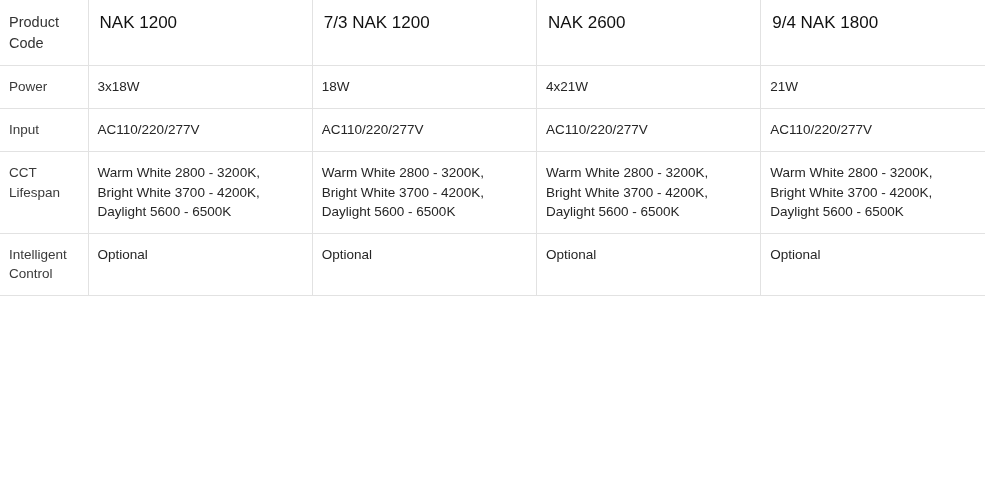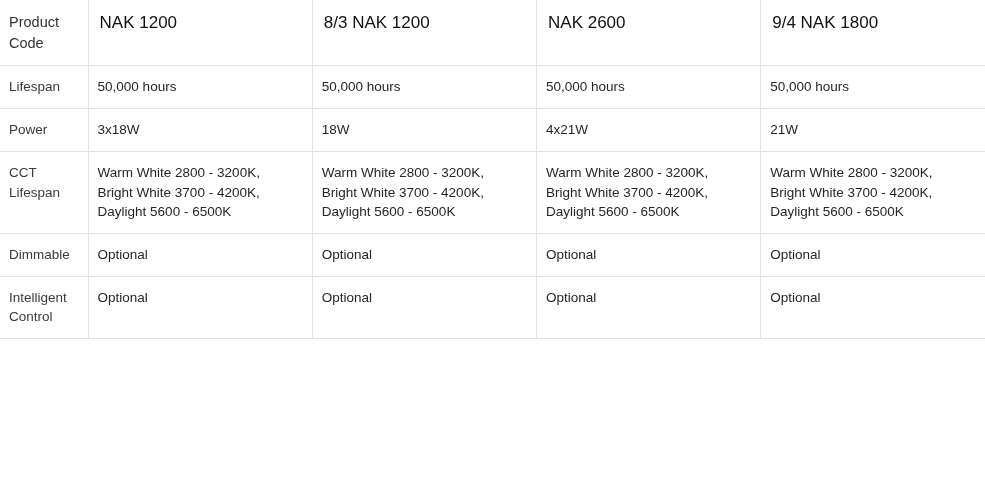--- a/index.html
+++ b/index.html
@@ -78,63 +78,56 @@
     <col class="c-label">
     <col class="c-data">
     <col class="c-data">
     <col class="c-data">
     <col class="c-data">
   </colgroup>
   <thead>
     <tr class="header-row">
       <th class="corner">Product Code</th>
       <th class="product">NAK 1200</th>
-      <th class="product">8/3 NAK 1200</th>
+      <th class="product">7/3 NAK 1200</th>
       <th class="product">NAK 2600</th>
       <th class="product">9/4 NAK 1800</th>
     </tr>
   </thead>
   <tbody>
     <tr>
-      <td class="row-label">Lifespan</td>
-      <td class="cell-value">50,000 hours</td>
-      <td class="cell-value">50,000 hours</td>
-      <td class="cell-value">50,000 hours</td>
-      <td class="cell-value">50,000 hours</td>
-    </tr>
-    <tr>
       <td class="row-label">Power</td>
       <td class="cell-value">3x18W</td>
       <td class="cell-value">18W</td>
       <td class="cell-value">4x21W</td>
       <td class="cell-value">21W</td>
+    </tr>
+    <tr>
+      <td class="row-label">Input</td>
+      <td class="cell-value">AC110/220/277V</td>
+      <td class="cell-value">AC110/220/277V</td>
+      <td class="cell-value">AC110/220/277V</td>
+      <td class="cell-value">AC110/220/277V</td>
     </tr>
     <tr>
       <td class="row-label">CCT Lifespan</td>
       <td class="cell-value multiline">Warm White 2800 - 3200K,
 Bright White 3700 - 4200K,
 Daylight 5600 - 6500K</td>
       <td class="cell-value multiline">Warm White 2800 - 3200K,
 Bright White 3700 - 4200K,
 Daylight 5600 - 6500K</td>
       <td class="cell-value multiline">Warm White 2800 - 3200K,
 Bright White 3700 - 4200K,
 Daylight 5600 - 6500K</td>
       <td class="cell-value multiline">Warm White 2800 - 3200K,
 Bright White 3700 - 4200K,
 Daylight 5600 - 6500K</td>
     </tr>
     <tr>
-      <td class="row-label">Dimmable</td>
-      <td class="cell-value">Optional</td>
-      <td class="cell-value">Optional</td>
-      <td class="cell-value">Optional</td>
-      <td class="cell-value">Optional</td>
-    </tr>
-    <tr>
       <td class="row-label">Intelligent Control</td>
       <td class="cell-value">Optional</td>
       <td class="cell-value">Optional</td>
       <td class="cell-value">Optional</td>
       <td class="cell-value">Optional</td>
     </tr>
 
   </tbody>
 </table>
 

